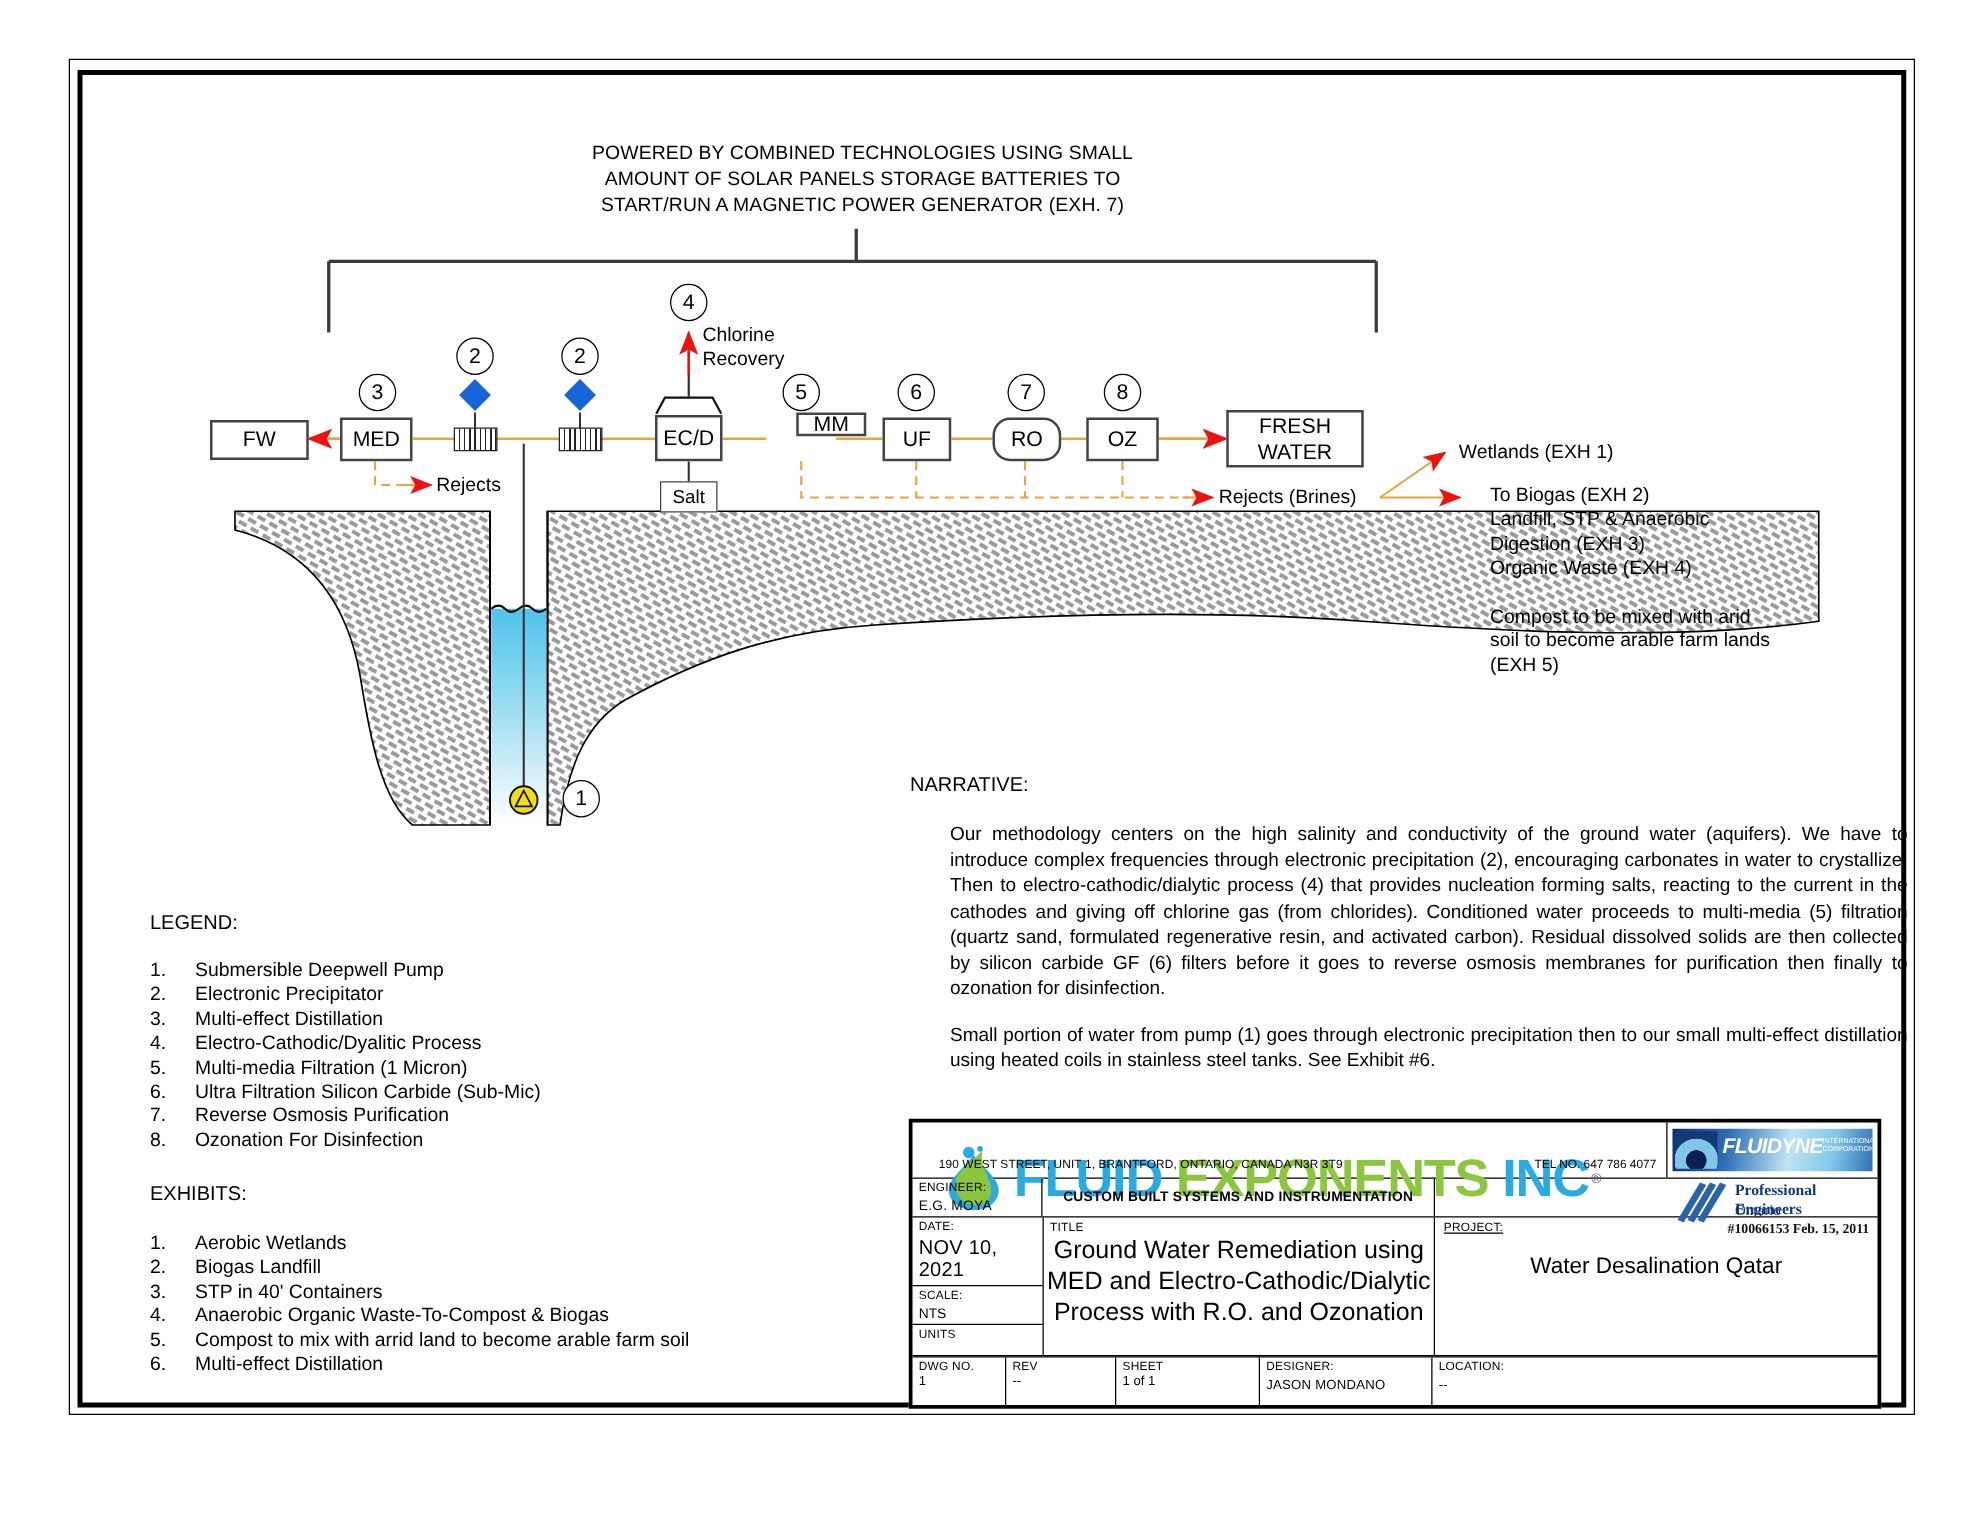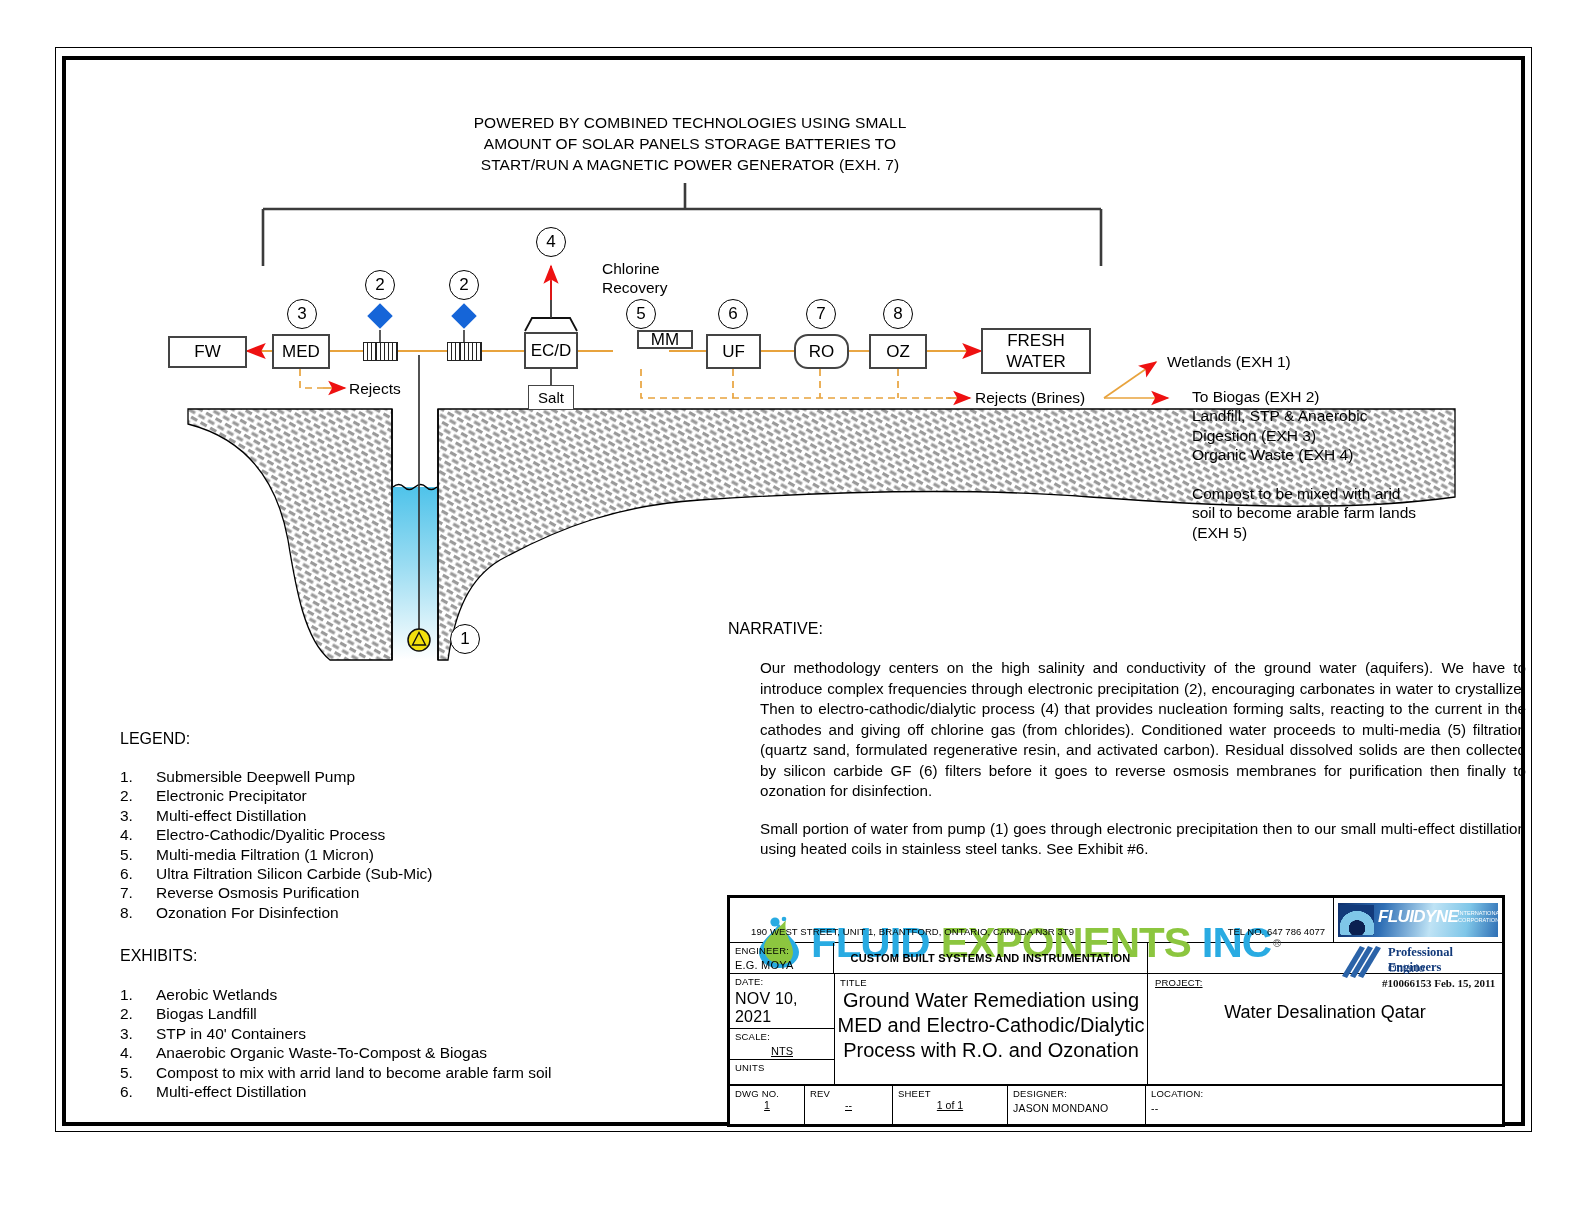--- a/index.html
+++ b/index.html
@@ -47,21 +47,21 @@
       border:3px solid #000;box-sizing:border-box;background:#fff;display:flex;flex-direction:column;}
   #tb-logo{display:flex;height:98px;border-bottom:1.5px solid #000;padding-left:13px;}
   #tb-logo-left{flex:1;position:relative;border-right:1.5px solid #000;}
   #tb-logo-right{width:168px;position:relative;}
   #tb-grid{flex:1;display:flex;flex-direction:column;}
   .tbrow{display:flex;border-bottom:1.2px solid #000;}
   .tbrow:last-child{border-bottom:none;}
   .tbcell{border-right:1.2px solid #000;position:relative;box-sizing:border-box;padding:2px 5px;}
   .tbcell:last-child{border-right:none;}
   .tbk{font-size:9.5px;letter-spacing:.2px;display:block;}
-  .tbv{font-size:10.5px;display:block;text-align:center;text-decoration:underline;}
+  .tbv{font-size:10.5px;display:block;text-align:left;}
 
   #tb-title-txt{font-size:20px;line-height:25px;text-align:center;}
   #tb-proj-txt{font-size:18px;line-height:24px;text-align:center;}
   #tb-custom{font-size:11px;font-weight:bold;text-align:center;letter-spacing:.2px;}
 
   
   .logo-word{font-size:42px;font-weight:bold;letter-spacing:-1px;}
   .addr{position:absolute;bottom:5px;left:8px;font-size:9.5px;letter-spacing:.1px;}
   .tel{position:absolute;bottom:5px;right:8px;font-size:9.5px;}
 
@@ -202,21 +202,21 @@
 <div class="cnum" style="left:287px;top:299px;">3</div>
 <div class="cnum" style="left:365px;top:270px;">2</div>
 <div class="cnum" style="left:449px;top:270px;">2</div>
 <div class="cnum" style="left:536px;top:227px;">4</div>
 <div class="cnum" style="left:626px;top:299px;">5</div>
 <div class="cnum" style="left:718px;top:299px;">6</div>
 <div class="cnum" style="left:806px;top:299px;">7</div>
 <div class="cnum" style="left:883px;top:299px;">8</div>
 <div class="cnum" style="left:450px;top:624px;">1</div>
 
-<div class="lbl" style="left: 562px; top: 259px; white-space: pre; margin-left: 40px;">Chlorine
+<div class="lbl" style="left: 562px; top: 259px; white-space: pre;">Chlorine
 Recovery</div>
 <div class="lbl" style="left:349px;top:379px;">Rejects</div>
 <div class="lbl" style="left:975px;top:388px;">Rejects (Brines)</div>
 
 <div class="lbl" style="left:1167px;top:352px;">Wetlands (EXH 1)</div>
 <div class="lbl" style="left: 1192px; top: 387px; line-height: 19.4px; white-space: pre;">To Biogas (EXH 2)
 Landfill, STP &amp; Anaerobic
 Digestion (EXH 3)
 Organic Waste (EXH 4)</div>
 <div class="lbl" style="left: 1192px; top: 484px; line-height: 19.4px; white-space: pre;">Compost to be mixed with arid

